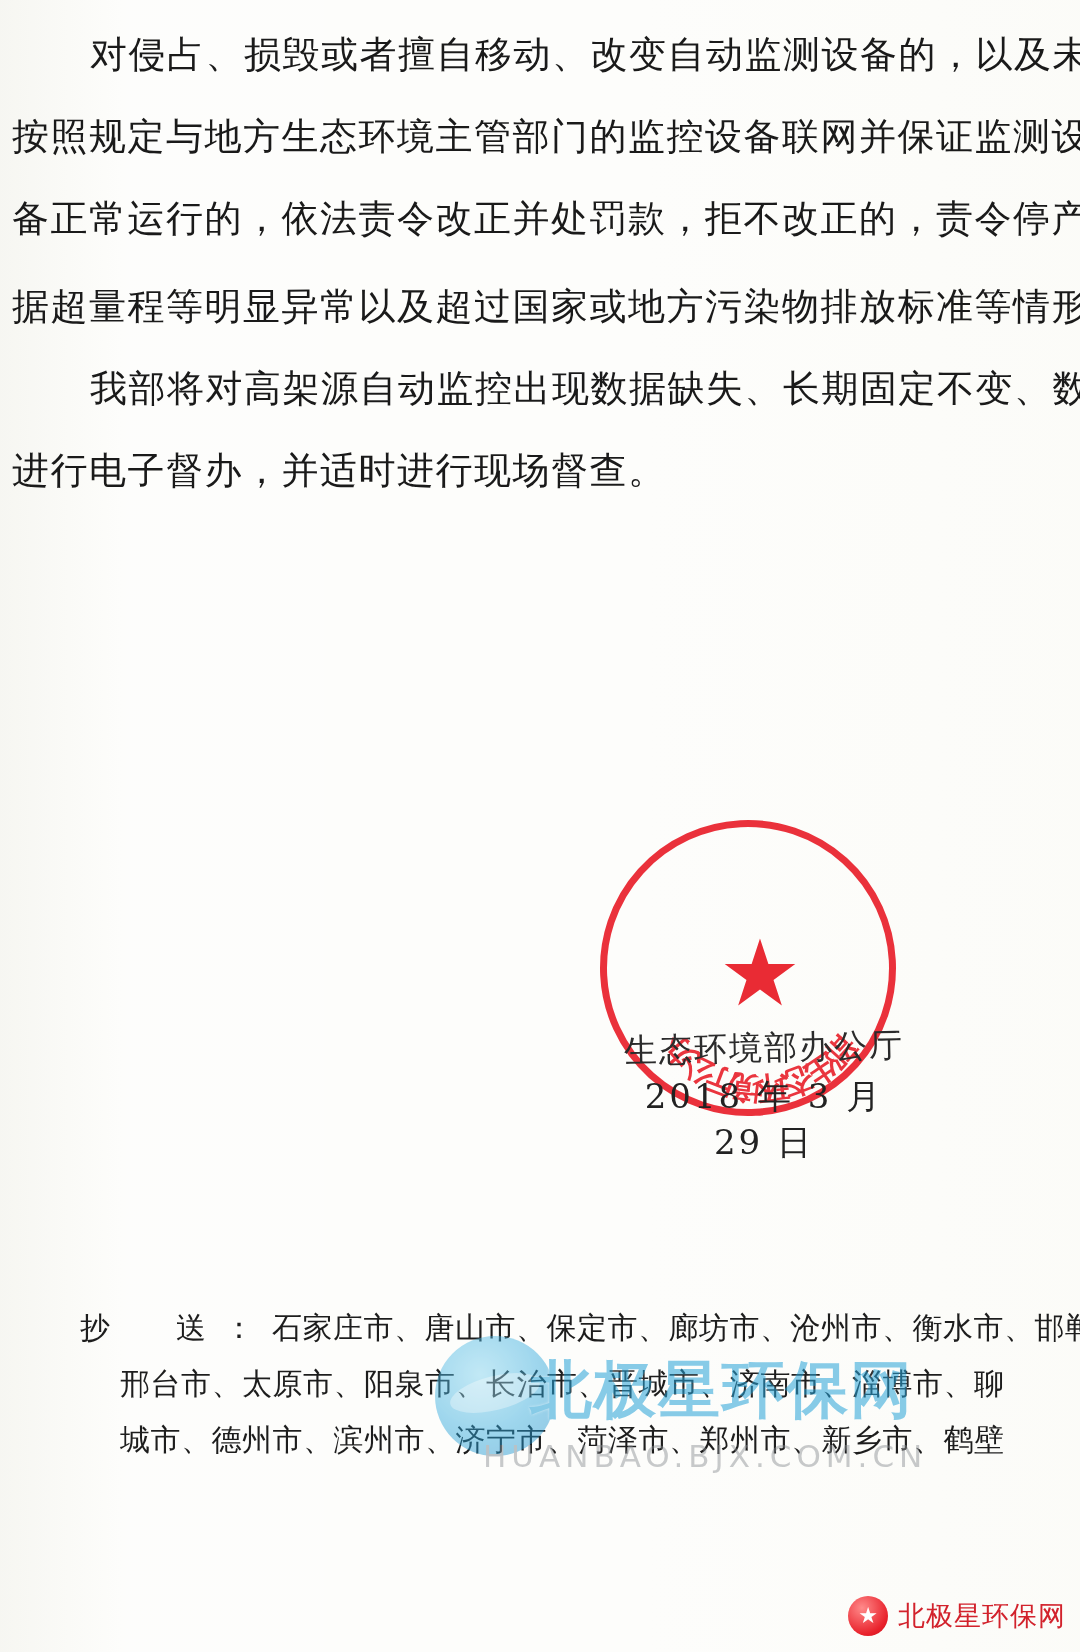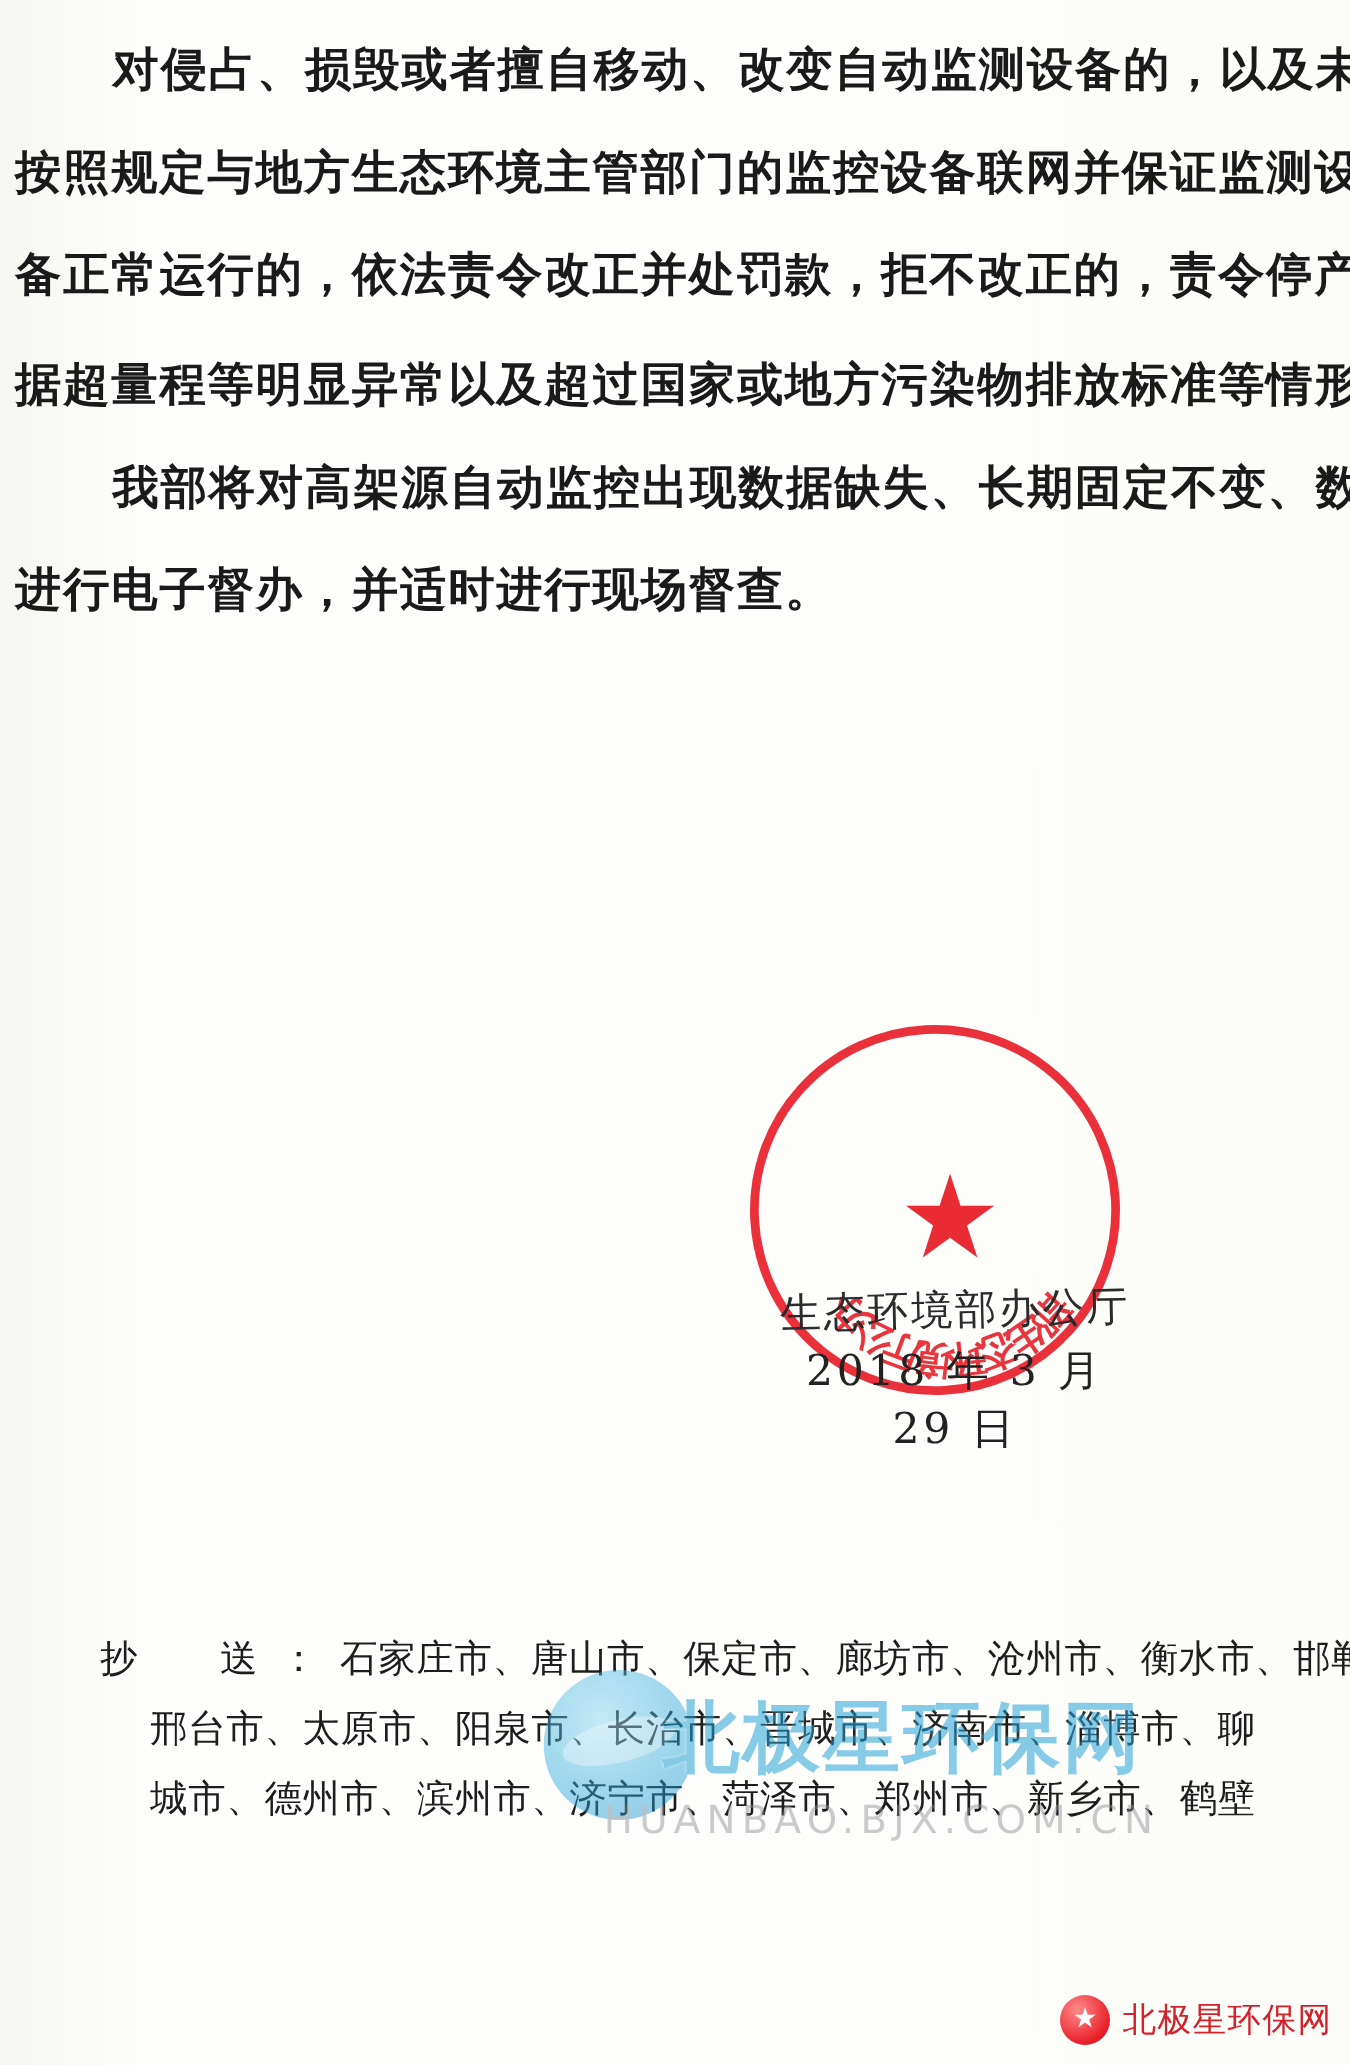--- a/index.html
+++ b/index.html
@@ -35,21 +35,20 @@
     top: 14px;
     width: 1060px;
   }
   .para {
     font-size: 37px;
     line-height: 82px;
     letter-spacing: 1.5px;
     text-align: left;
     white-space: nowrap;
     margin: 0 0 6px 0;
-    font-weight: bold;
   }
   .para .ln {
     display: block;
   }
   .indent {
     display: inline-block;
     width: 78px;
   }
 
   

